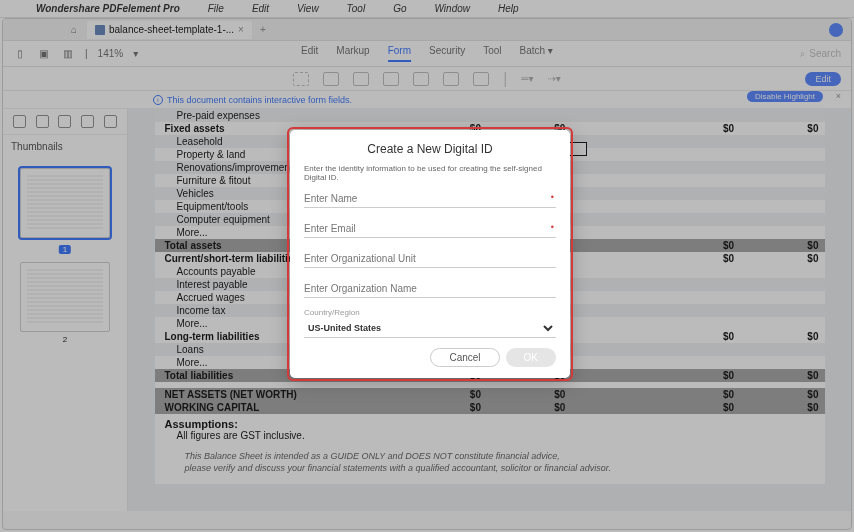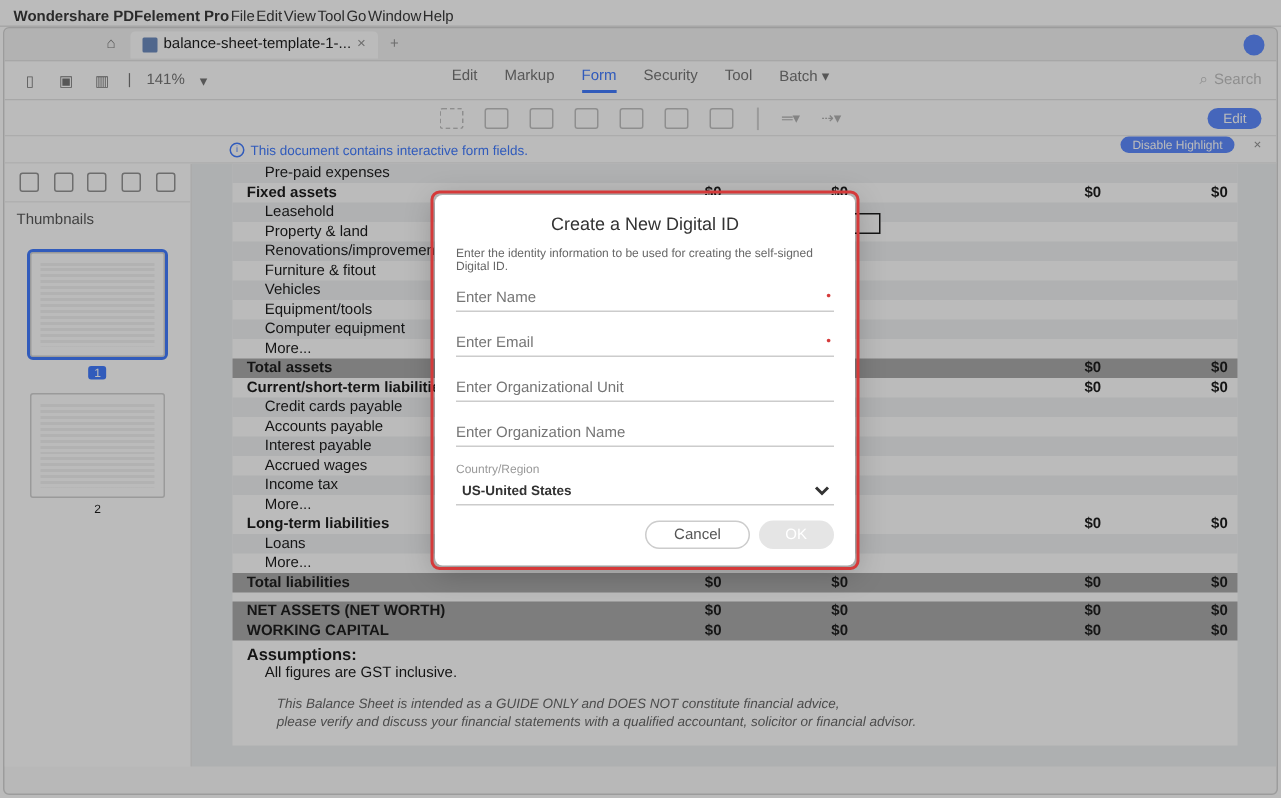--- a/index.html
+++ b/index.html
@@ -1,19 +1,19 @@
 <!DOCTYPE html>
 <html><head>
 <meta charset="utf-8">
 <style>
 * { margin: 0; padding: 0; box-sizing: border-box; font-family: -apple-system, BlinkMacSystemFont, "Segoe UI", Helvetica, Arial, sans-serif; }
 body { width: 854px; height: 532px; background: #fff; overflow: hidden; position: relative; }
 
 
-.mac-menubar { height: 18px; background: #fff; display: flex; align-items: flex-end; font-size: 10px; padding-left: 8px; gap: 1px; border-bottom: 1px solid #e0e0e0; }
+.mac-menubar { height: 18px; background: #fff; display: flex; align-items: center; font-size: 10px; padding-left: 8px; gap: 28px; border-bottom: 1px solid #e0e0e0; font-style: italic; }
 .mac-menubar .apple { font-size: 11px; }
 .mac-menubar .appname { font-weight: 600; }
 .mac-menubar span { color: #222; }
 
 
 .window { position: absolute; top: 18px; left: 2px; right: 2px; bottom: 2px; border: 1px solid #d0d0d0; border-radius: 4px; overflow: hidden; background: #fafafa; }
 .traffic { position: absolute; top: 6px; left: 10px; display: flex; gap: 6px; }
 .traffic .tl { width: 10px; height: 10px; border-radius: 50%; }
 .tl.r { background: #ff5f57; }
 .tl.y { background: #febc2e; }
@@ -244,23 +244,20 @@
               <div class="col">$0</div>
             </div>
           <div class="row bold">
               <div class="label">Current/short-term liabilities</div>
               <div class="col">$0</div>
               <div class="col">$0</div>
               <div class="col"></div>
               <div class="col">$0</div>
               <div class="col">$0</div>
             </div>
-          <div class="row band indent">
-              <div class="label">Credit cards payable</div>
-            </div>
           <div class="row indent">
               <div class="label">Accounts payable</div>
             </div>
           <div class="row band indent">
               <div class="label">Interest payable</div>
             </div>
           <div class="row indent">
               <div class="label">Accrued wages</div>
             </div>
           <div class="row band indent">

